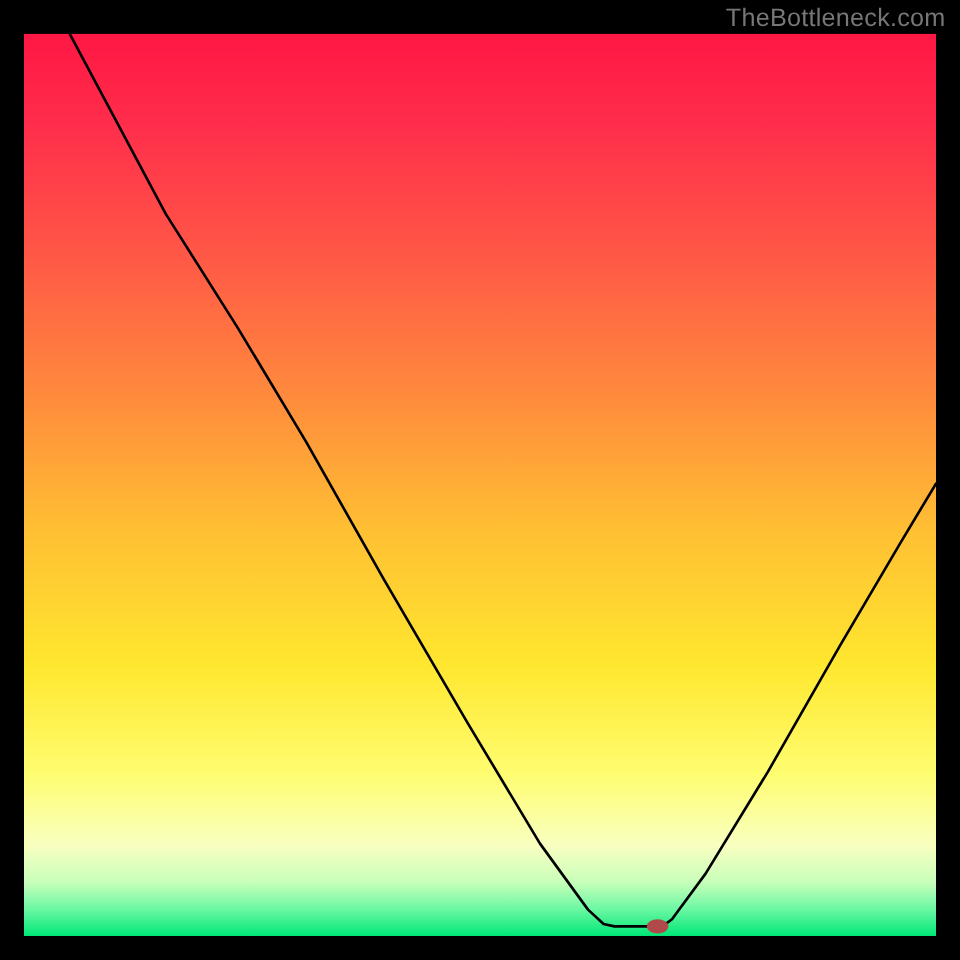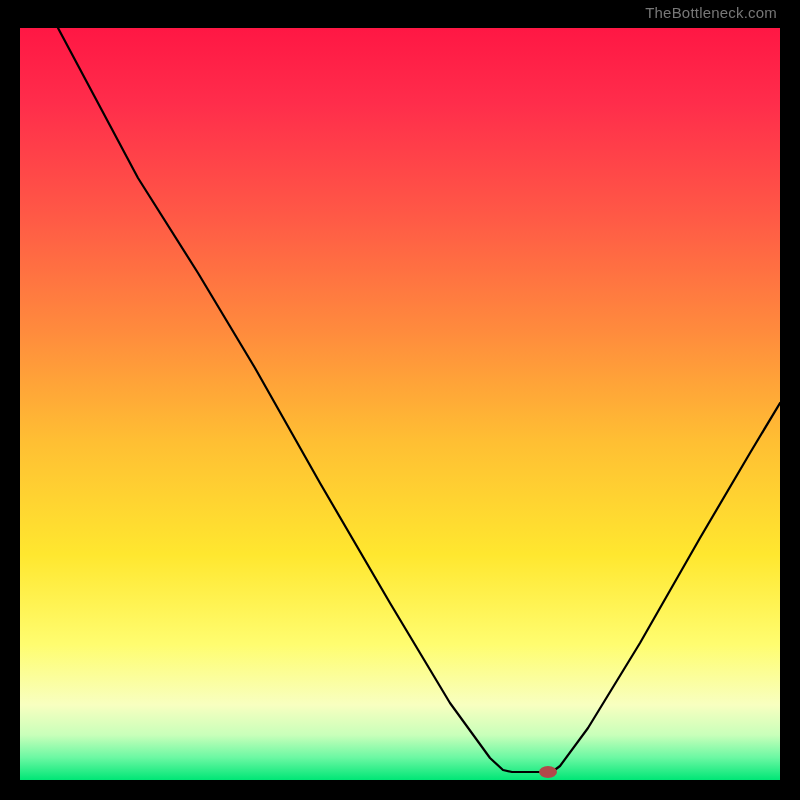--- a/index.html
+++ b/index.html
@@ -13,23 +13,23 @@
   }
   .frame {
     position: relative;
     width: 800px;
     height: 800px;
     background: #000;
   }
   .watermark {
     position: absolute;
     top: 4px;
-    right: 23px;
+    right: 12px;
     color: #777;
-    font-size: 15px;
+    font-size: 21px;
     font-weight: 500;
     letter-spacing: 0.2px;
     z-index: 10;
   }
   .plot {
     position: absolute;
     left: 20px;
     top: 28px;
     width: 760px;
     height: 752px;

